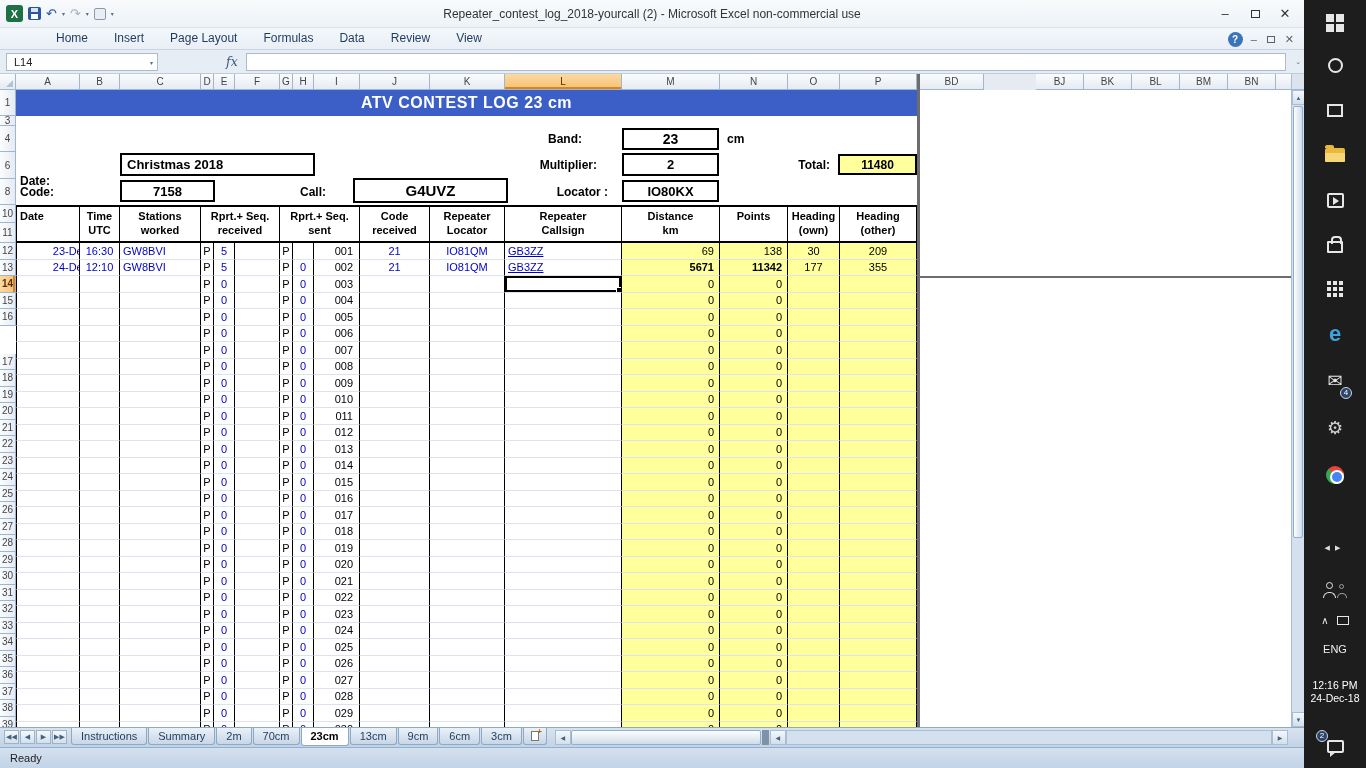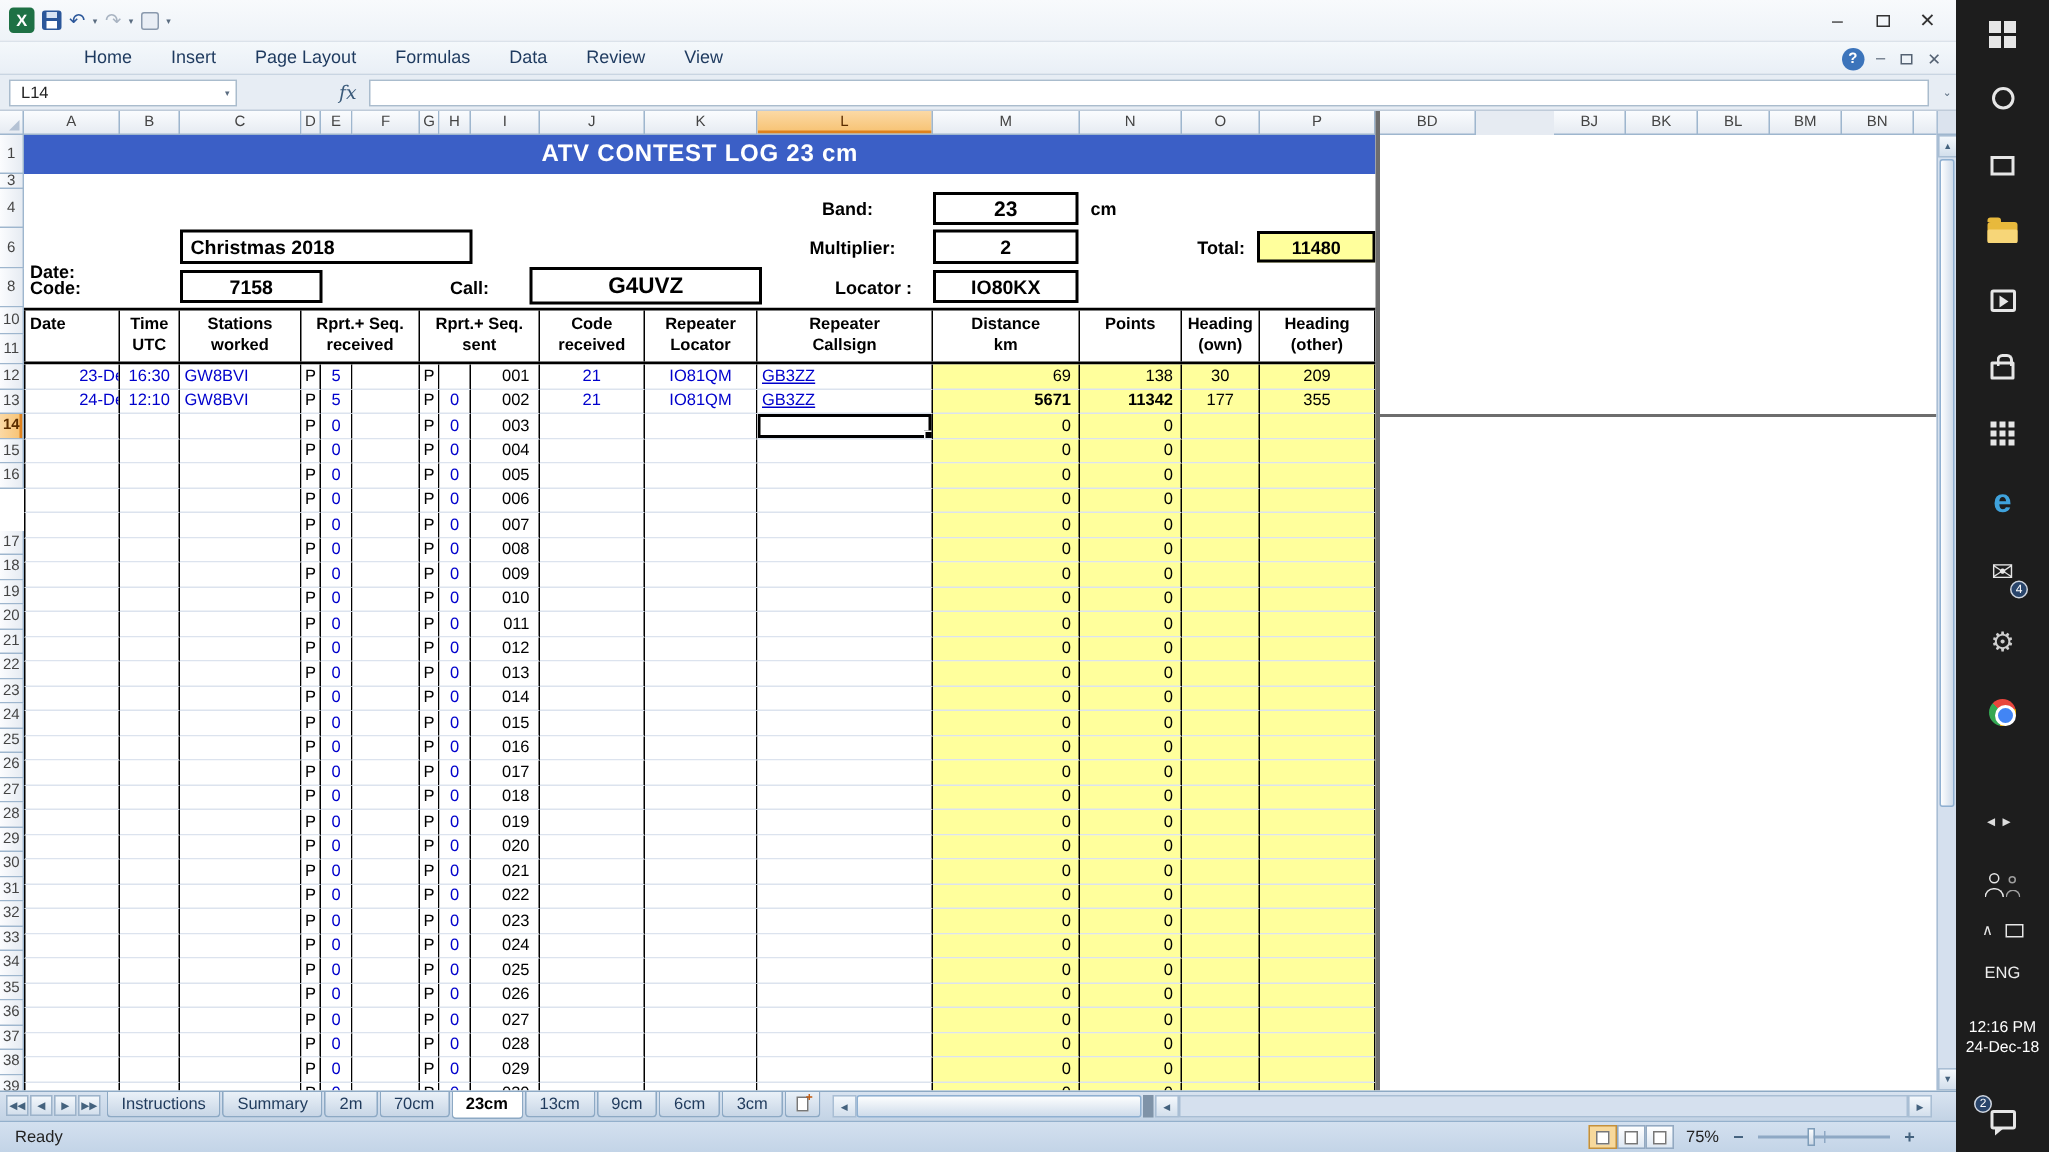--- a/index.html
+++ b/index.html
@@ -201,20 +201,21 @@
       <div class="qat">
         <span class="appicon">X</span>
         <span class="floppy"></span>
         <span class="qglyph">↶</span>
         <span class="qcaret">▾</span>
         <span class="qglyph dis">↷</span>
         <span class="qcaret">▾</span>
         <span class="qextra"></span>
         <span class="qcaret">▾</span>
       </div>
+      <div class="title-text">Repeater_contest_log_2018-yourcall (2) - Microsoft Excel non-commercial use</div>
       <div class="winctl">
         <span>–</span>
         <span>
             <span class="maxbox"></span>
           </span>
         <span>✕</span>
       </div>
     </div>
 
     <div class="ribbonrow">
@@ -975,39 +976,20 @@
         <span class="hthumb"></span>
         <span class="hdivider"></span>
         <span class="harrow">◀</span>
         <span class="htrack"></span>
         <span class="harrow">▶</span>
       </div>
     </div>
 
     <div class="statusbar">
       <span class="ready">Ready</span>
-      <div class="sright">
-        <span class="vbtns">
-          <span class="vbtn sel">
-              <span class="pg"></span>
-            </span>
-          <span class="vbtn">
-              <span class="pg"></span>
-            </span>
-          <span class="vbtn">
-              <span class="pg"></span>
-            </span>
-        </span>
-        <span>75%</span>
-        <span class="zbtn">−</span>
-        <span class="ztrack">
-            <span class="zthumb"></span>
-          </span>
-        <span class="zbtn">+</span>
-      </div>
     </div>
 
   </div>
 
   <div id="taskbar">
     <div class="tb-item" style="top:8px;height:30px">
       <span class="winlogo">
           <span></span>
           <span></span>
           <span></span>

